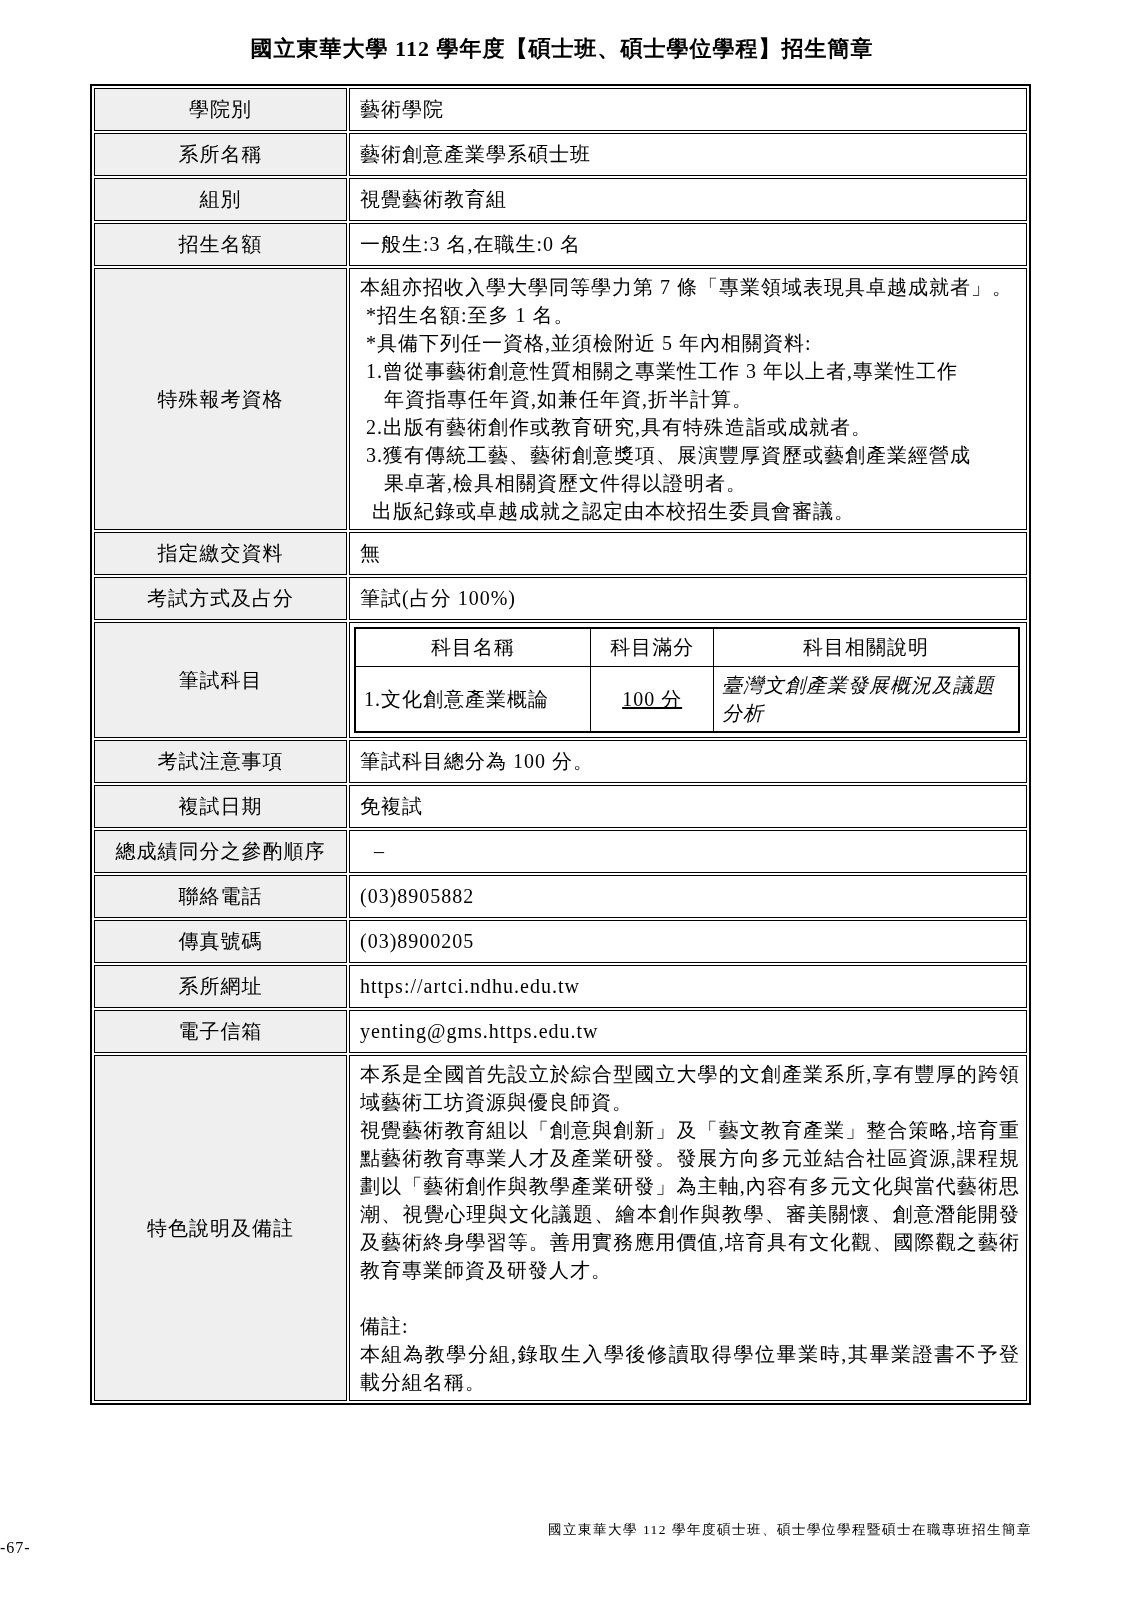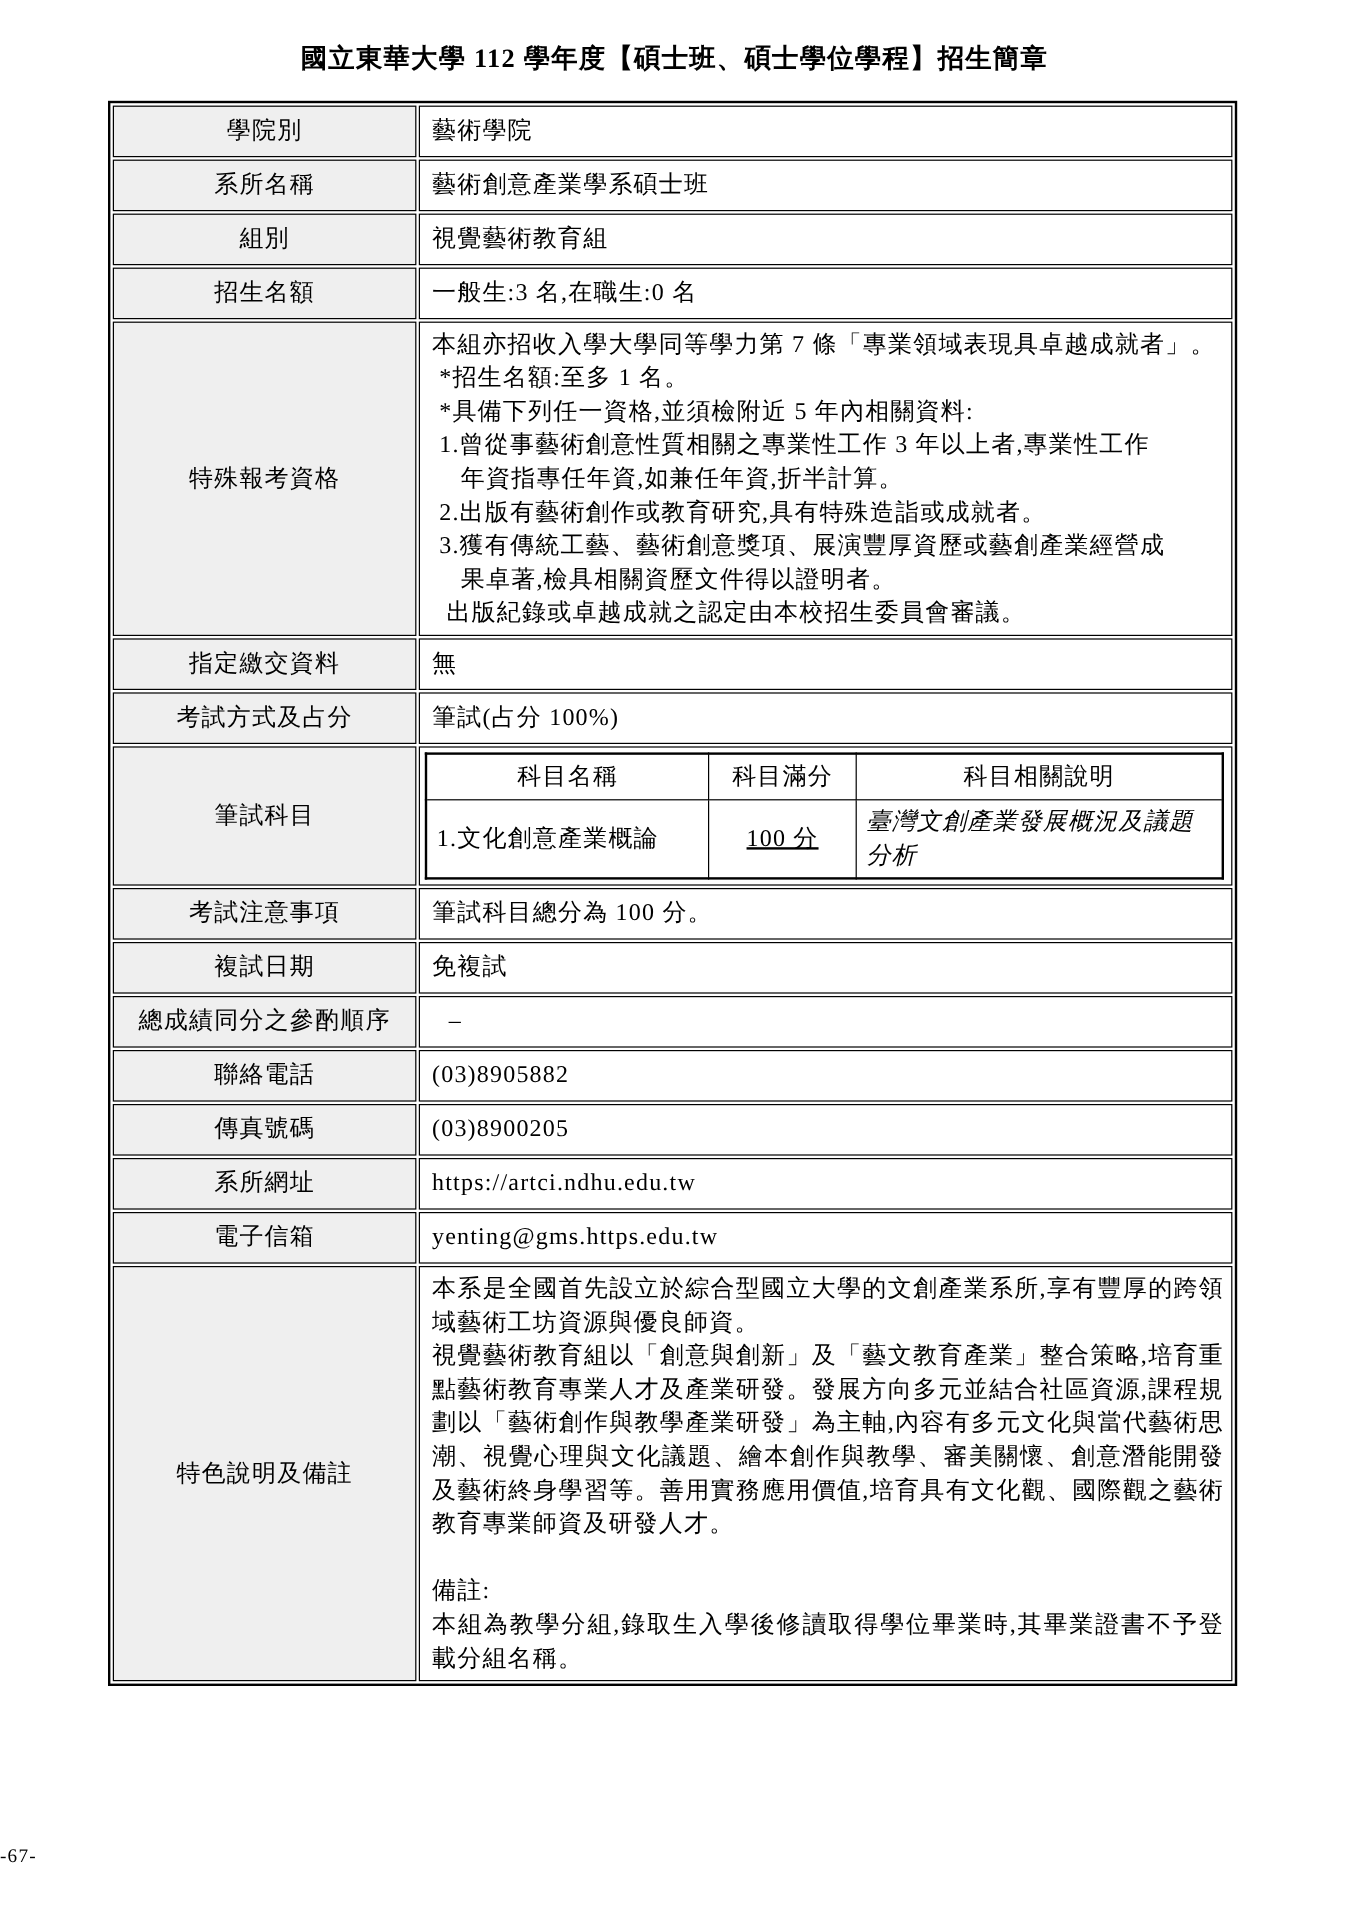--- a/index.html
+++ b/index.html
@@ -197,15 +197,16 @@
         <td class="lbl">特色說明及備註</td>
         <td class="val prewrap justify">本系是全國首先設立於綜合型國立大學的文創產業系所,享有豐厚的跨領域藝術工坊資源與優良師資。
 視覺藝術教育組以「創意與創新」及「藝文教育產業」整合策略,培育重點藝術教育專業人才及產業研發。發展方向多元並結合社區資源,課程規劃以「藝術創作與教學產業研發」為主軸,內容有多元文化與當代藝術思潮、視覺心理與文化議題、繪本創作與教學、審美關懷、創意潛能開發及藝術終身學習等。善用實務應用價值,培育具有文化觀、國際觀之藝術教育專業師資及研發人才。
 
 備註:
 本組為教學分組,錄取生入學後修讀取得學位畢業時,其畢業證書不予登載分組名稱。</td>
       </tr>
     </tbody>
   </table>
 
+  <div class="footer-note">國立東華大學 112 學年度碩士班、碩士學位學程暨碩士在職專班招生簡章</div>
   <div class="page-number">-67-</div>
 
 </div>
 
 </body></html>

